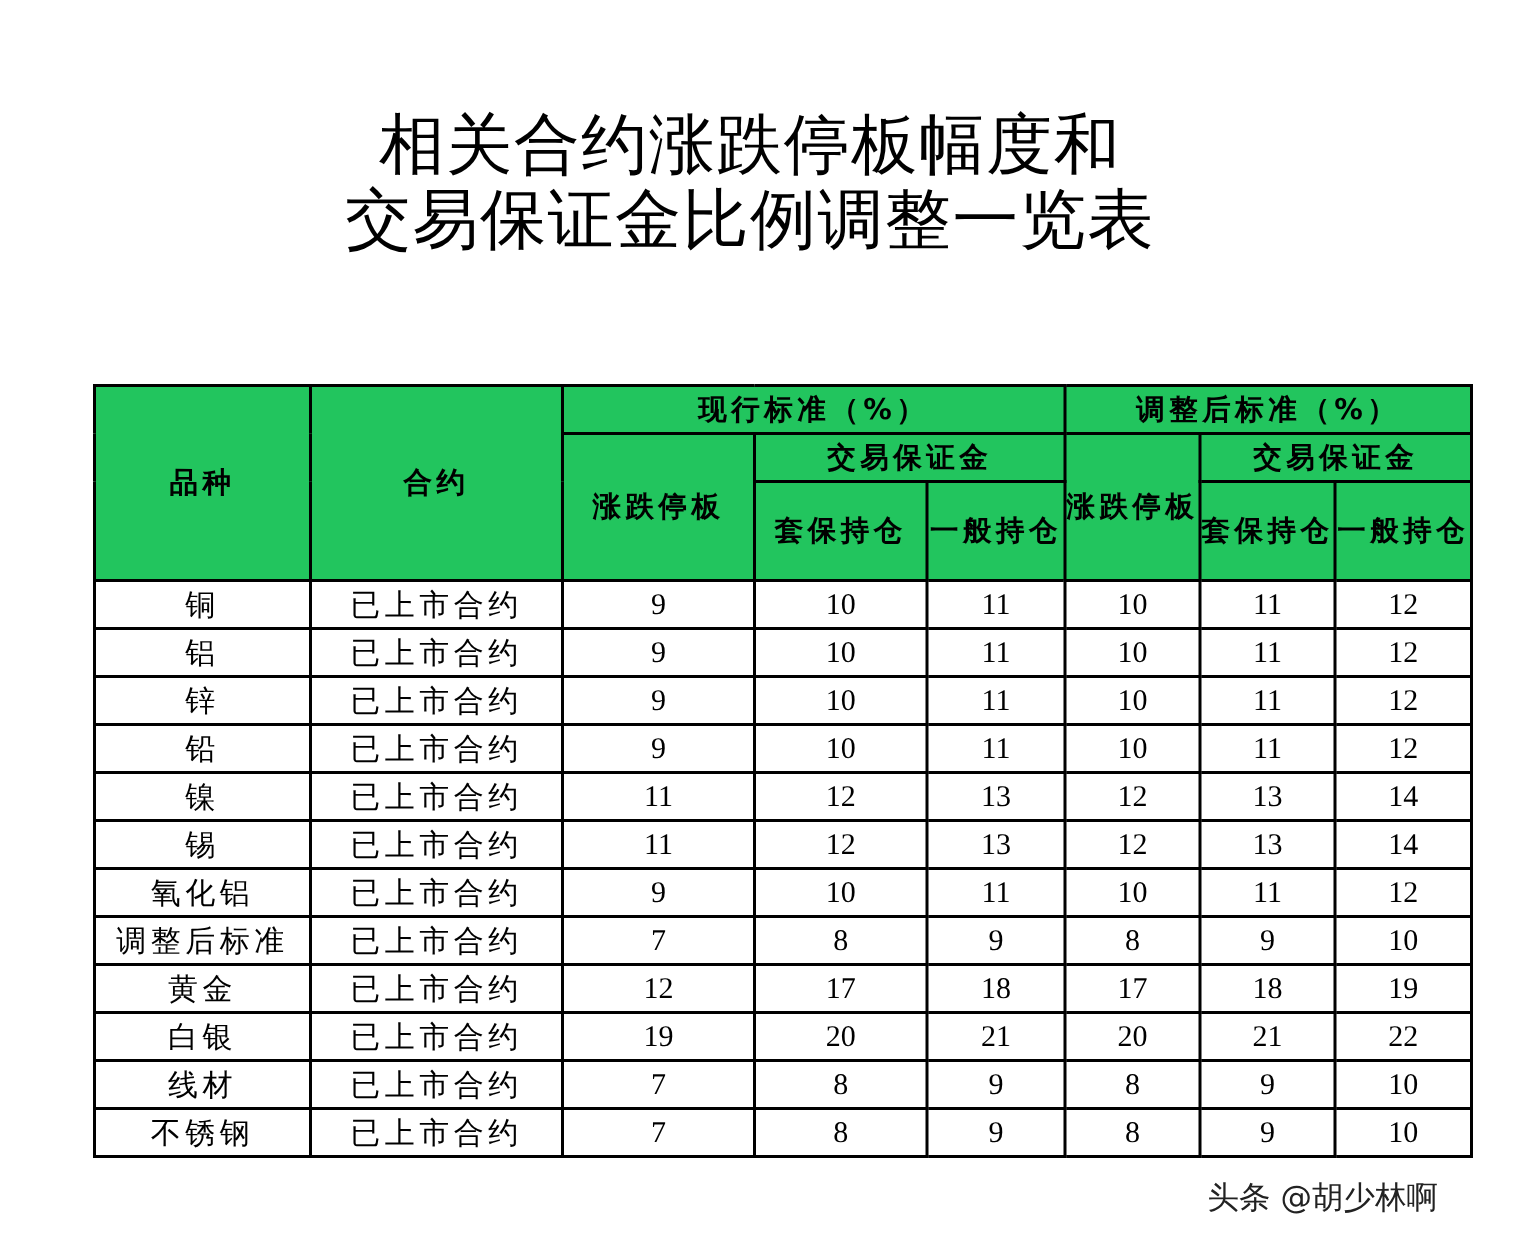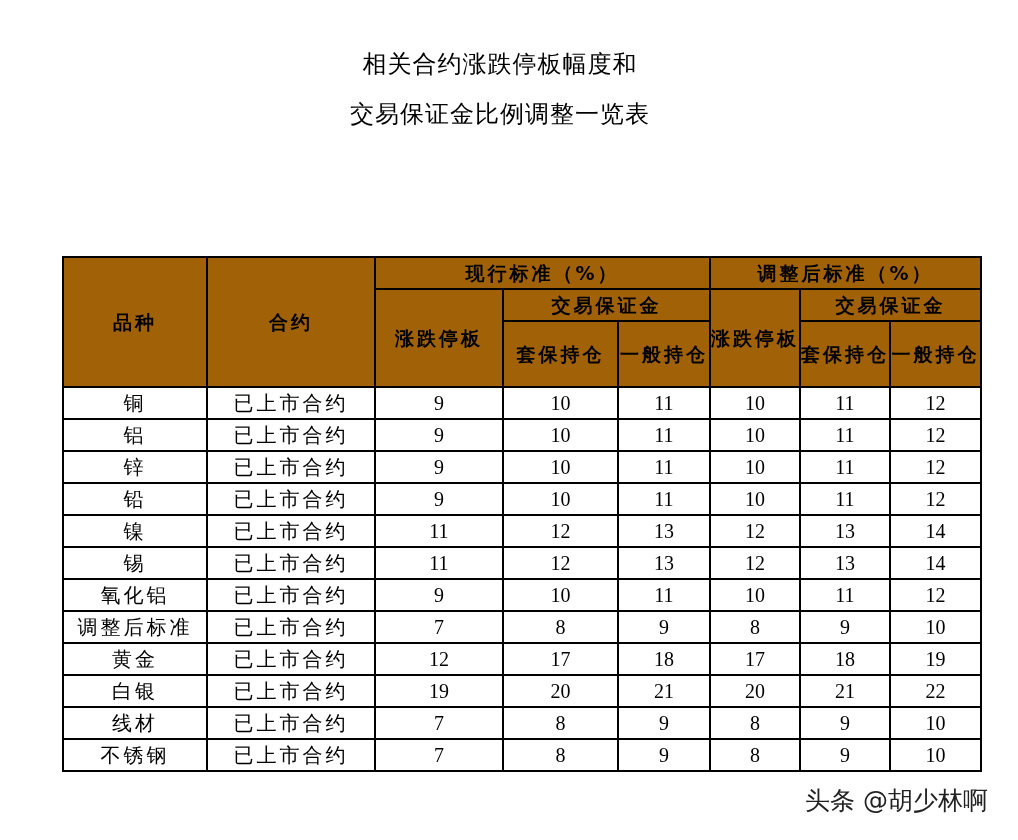--- a/index.html
+++ b/index.html
@@ -1,37 +1,37 @@
 <!DOCTYPE html>
 <html><head>
 <meta charset="utf-8">
 <style>
   html, body { margin: 0; padding: 0; background: #ffffff; }
   body { width: 1018px; height: 840px; position: relative; overflow: hidden;
          font-family: "DejaVu Serif", "Liberation Serif", serif; color: #000; }
   .title { position: absolute; left: 0; width: 1000px; text-align: center;
-           font-family: Liberation Mono, monospace;
-           font-size: 24px; line-height: 44px; letter-spacing: 1px; }
+           font-family: Liberation Sans, sans-serif;
+           font-size: 44px; line-height: 44px; letter-spacing: 1px; margin-top: 31px; }
   .title.l1 { top: 44px; }
   .title.l2 { top: 94px; }
   table.grid { position: absolute; left: 62px; top: 256px; border-collapse: collapse;
                table-layout: fixed; width: 918px; }
   table.grid td, table.grid th { border: 2px solid #000; text-align: center; vertical-align: middle;
                padding: 0; font-weight: normal; }
-  table.grid th { background: #a16207; font-family: "DejaVu Sans", "Liberation Sans", sans-serif;
+  table.grid th { background: #22c55e; font-family: "DejaVu Sans", "Liberation Sans", sans-serif;
                font-size: 19px; font-weight: bold; letter-spacing: 3px; line-height: 30px; }
   tr.h1 th { height: 30px; }
   tr.h2 th { height: 30px; }
   tr.h3 th { height: 64px; margin-left: 24px; }
   tr.row td { height: 30px; font-size: 20px; }
   td.name, td.contract { font-family: "DejaVu Sans", "Liberation Sans", sans-serif; font-size: 19px; letter-spacing: 3px; }
   td.num { font-family: "Liberation Serif", "DejaVu Serif", serif; font-size: 21px; }
   td.new { font-weight: bold; }
   .watermark { position: absolute; left: 805px; top: 784px; font-family: "DejaVu Sans", "Liberation Sans", sans-serif;
-               font-size: 25px; color: #222; text-shadow: 0 0 2px #fff, 0 0 2px #fff; }
+               font-size: 21px; color: #222; text-shadow: 0 0 2px #fff, 0 0 2px #fff; }
 </style>
 </head>
 <body>
 
 <div class="title l1">相关合约涨跌停板幅度和</div>
 <div class="title l2">交易保证金比例调整一览表</div>
 
 <table class="grid">
   <colgroup>
     <col style="width:144px">

